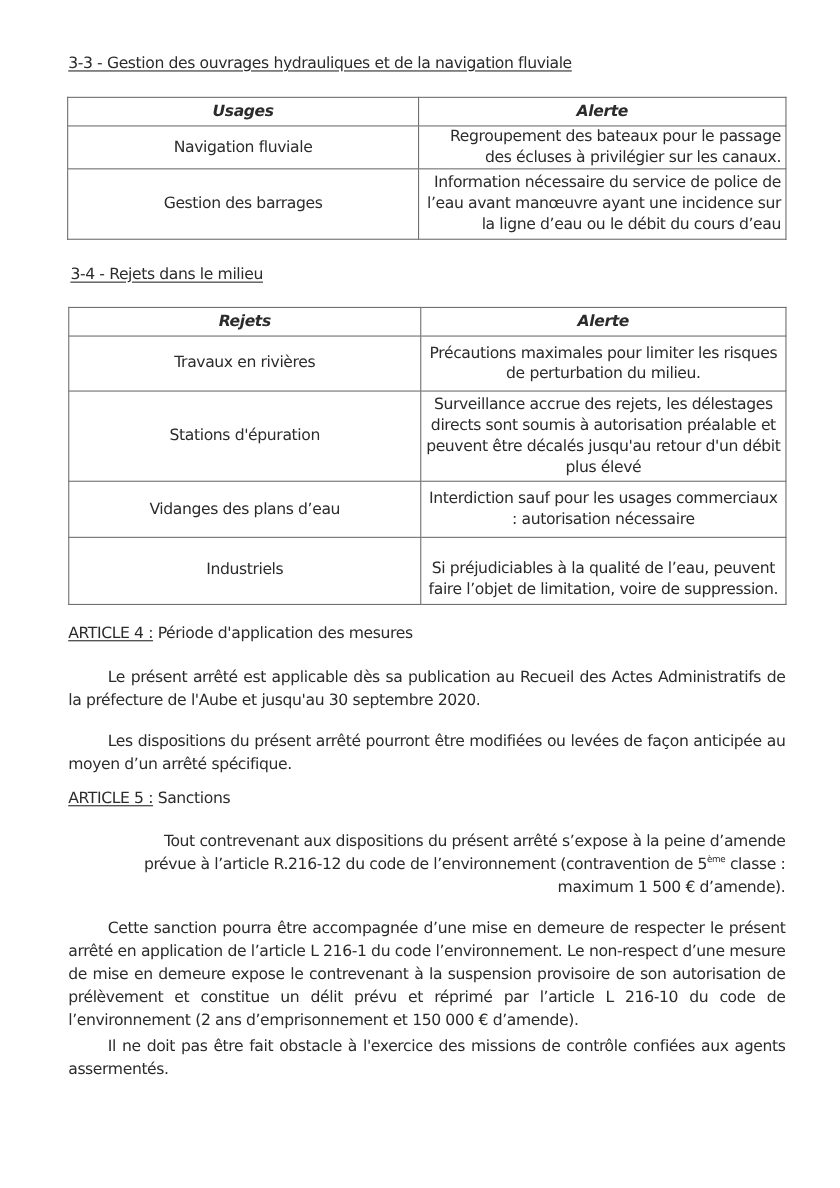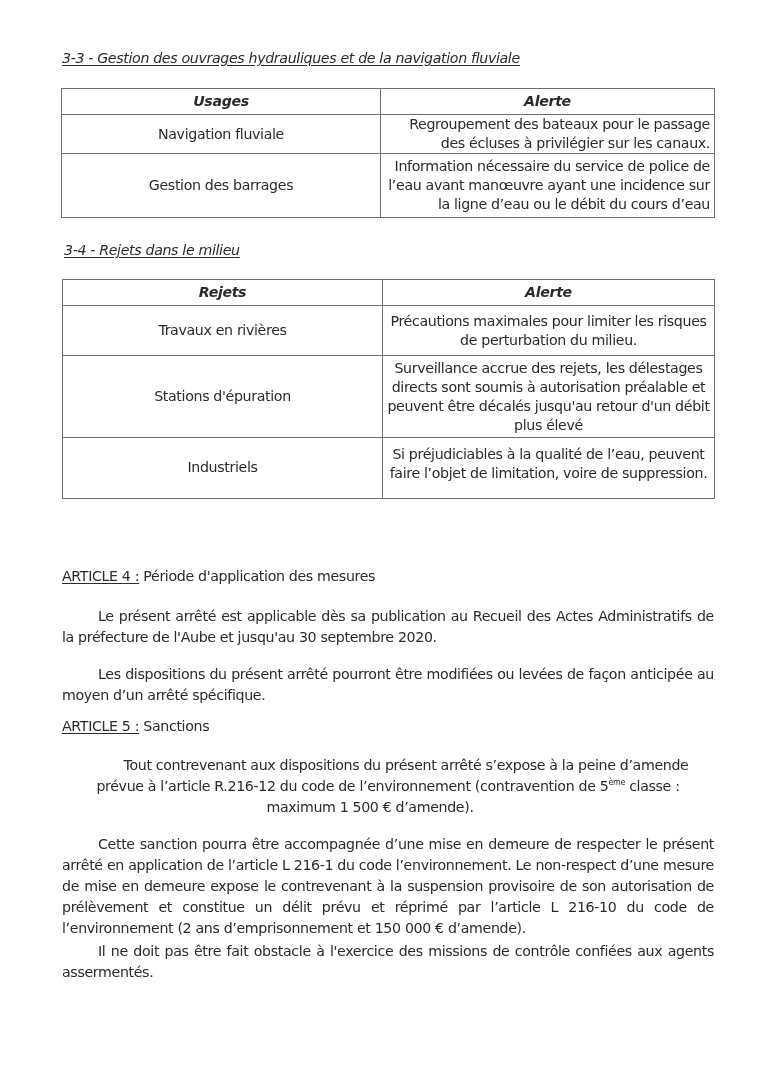--- a/index.html
+++ b/index.html
@@ -13,21 +13,20 @@
       position: relative;
       overflow: hidden;
       font-family: "DejaVu Sans", sans-serif;
       color: #2b2b2b;
       font-size: 14.2px;
       letter-spacing: -0.35px;
     }
     .abs { position: absolute; }
 
     .subheading {
-      font-style: italic;
       text-decoration: underline;
       text-underline-offset: 2px;
       font-size: 14.2px;
       white-space: nowrap;
     }
 
     table.grid {
       position: absolute;
       border-collapse: collapse;
       table-layout: fixed;
@@ -105,41 +104,45 @@
     <th>Alerte</th>
   </tr>
   <tr style="height:50px">
     <td class="center">Travaux en rivières</td>
     <td class="center">Précautions maximales pour limiter les risques de perturbation du milieu.</td>
   </tr>
   <tr style="height:82px">
     <td class="center">Stations d'épuration</td>
     <td class="center">Surveillance accrue des rejets, les délestages directs sont soumis à autorisation préalable et peuvent être décalés jusqu'au retour d'un débit plus élevé</td>
   </tr>
+  <tr style="height:51px">
+    <td class="center">Vidanges des plans d’eau</td>
+    <td class="center">Interdiction sauf pour les usages commerciaux : autorisation nécessaire</td>
+  </tr>
   <tr style="height:61px">
     <td class="center" style="vertical-align:top; padding-top:20px;">Industriels</td>
-    <td class="center" style="vertical-align:bottom; padding-bottom:15px;">Si préjudiciables à la qualité de l’eau, peuvent faire l’objet de limitation, voire de suppression.</td>
+    <td class="center" style="vertical-align:bottom; padding-bottom:3px;">Si préjudiciables à la qualité de l’eau, peuvent faire l’objet de limitation, voire de suppression.</td>
   </tr>
 </tbody>
   </table>
 
 <div class="abs article-head" style="left:62px; top:568px;">
   <span class="num">ARTICLE 4 :</span>
   <span>Période d'application des mesures</span>
 </div>
 
 <div class="para" style="top:606px;">Le présent arrêté est applicable dès sa publication au Recueil des Actes Administratifs de la préfecture de l'Aube et jusqu'au 30 septembre 2020.</div>
 
 <div class="para" style="top:664px;">Les dispositions du présent arrêté pourront être modifiées ou levées de façon anticipée au moyen d’un arrêté spécifique.</div>
 
 <div class="abs article-head" style="left:62px; top:718px;">
   <span class="num">ARTICLE 5 :</span>
   <span>Sanctions</span>
 </div>
 
-<div class="para" style="top:755px; text-align:center;">
+<div class="para" style="top:755px; text-align:right;">
   <span>Tout contrevenant aux dispositions du présent arrêté s’expose à la peine d’amende prévue à l’article R.216-12 du code de l’environnement (contravention de 5</span><sup>ème</sup><span> classe :</span><br>
   <span style="display:inline-block; text-indent:0; margin-left:-36px;">maximum 1 500 € d’amende).</span>
 </div>
 
 <div class="para" style="top:834px;">Cette sanction pourra être accompagnée d’une mise en demeure de respecter le présent arrêté en application de l’article L 216-1 du code l’environnement. Le non-respect d’une mesure de mise en demeure expose le contrevenant à la suspension provisoire de son autorisation de prélèvement et constitue un délit prévu et réprimé par l’article L 216-10 du code de l’environnement (2 ans d’emprisonnement et 150 000 € d’amende).</div>
 
 <div class="para" style="top:941px;">Il ne doit pas être fait obstacle à l'exercice des missions de contrôle confiées aux agents assermentés.</div>
 
 </body></html>

